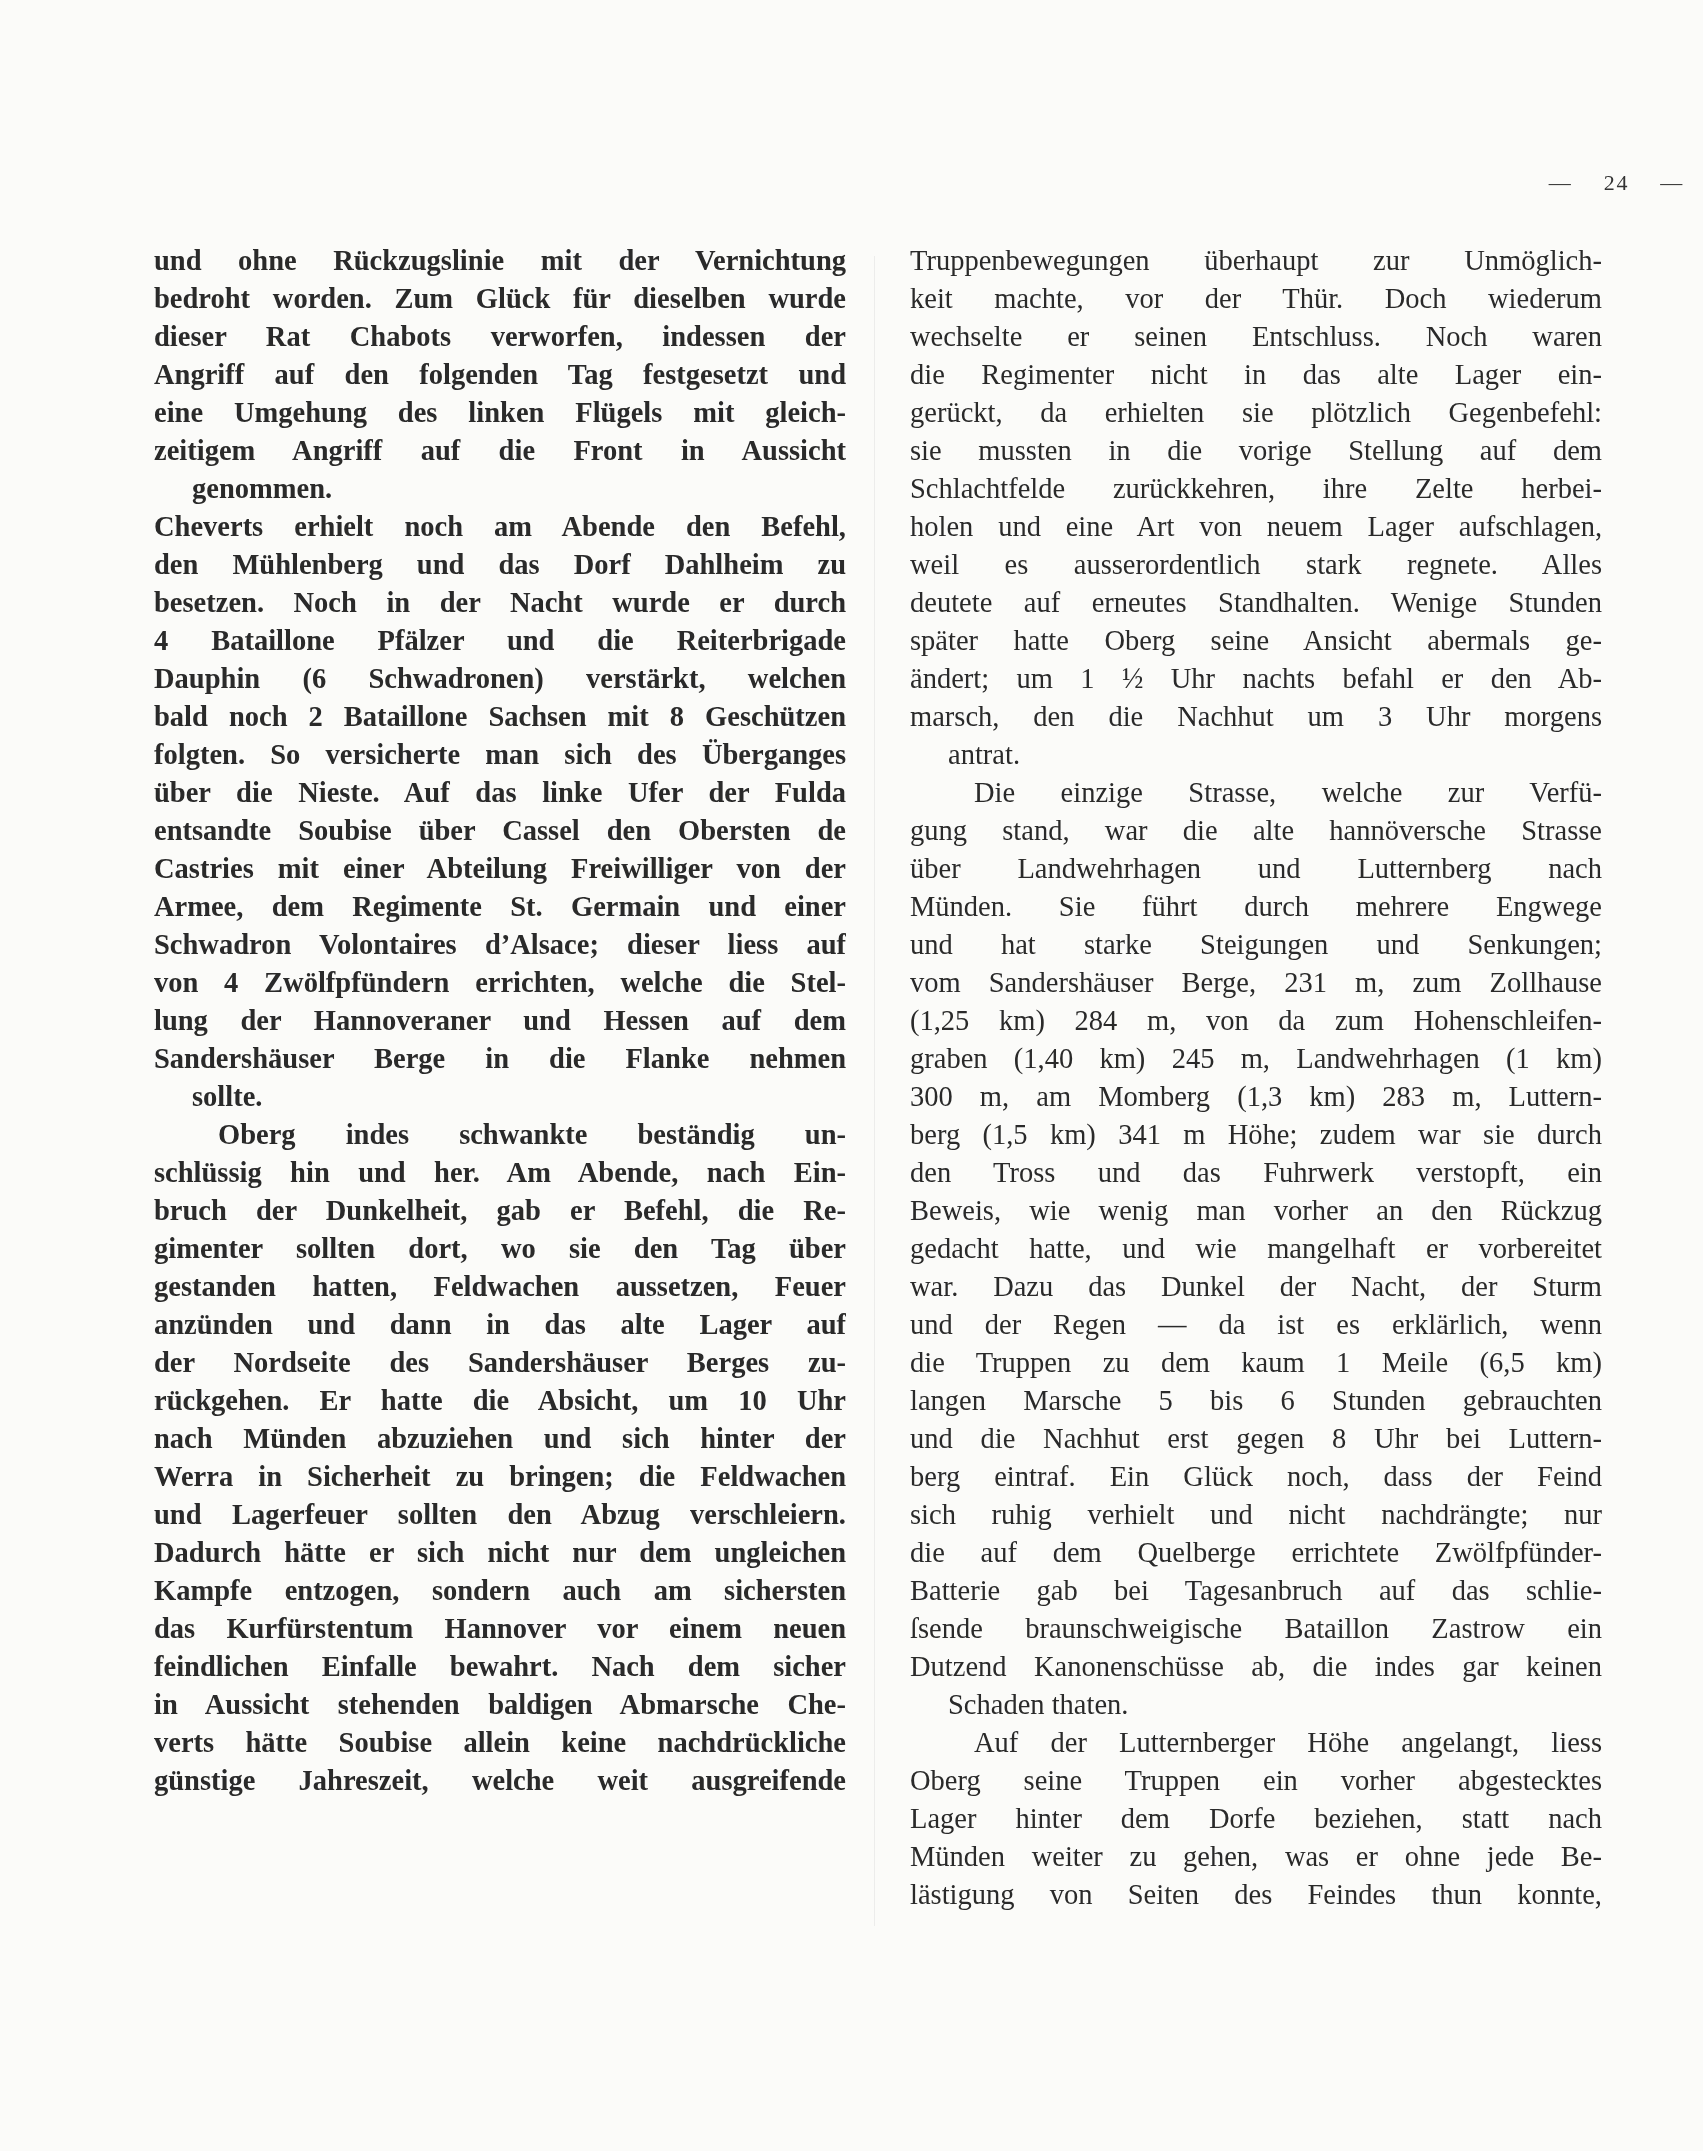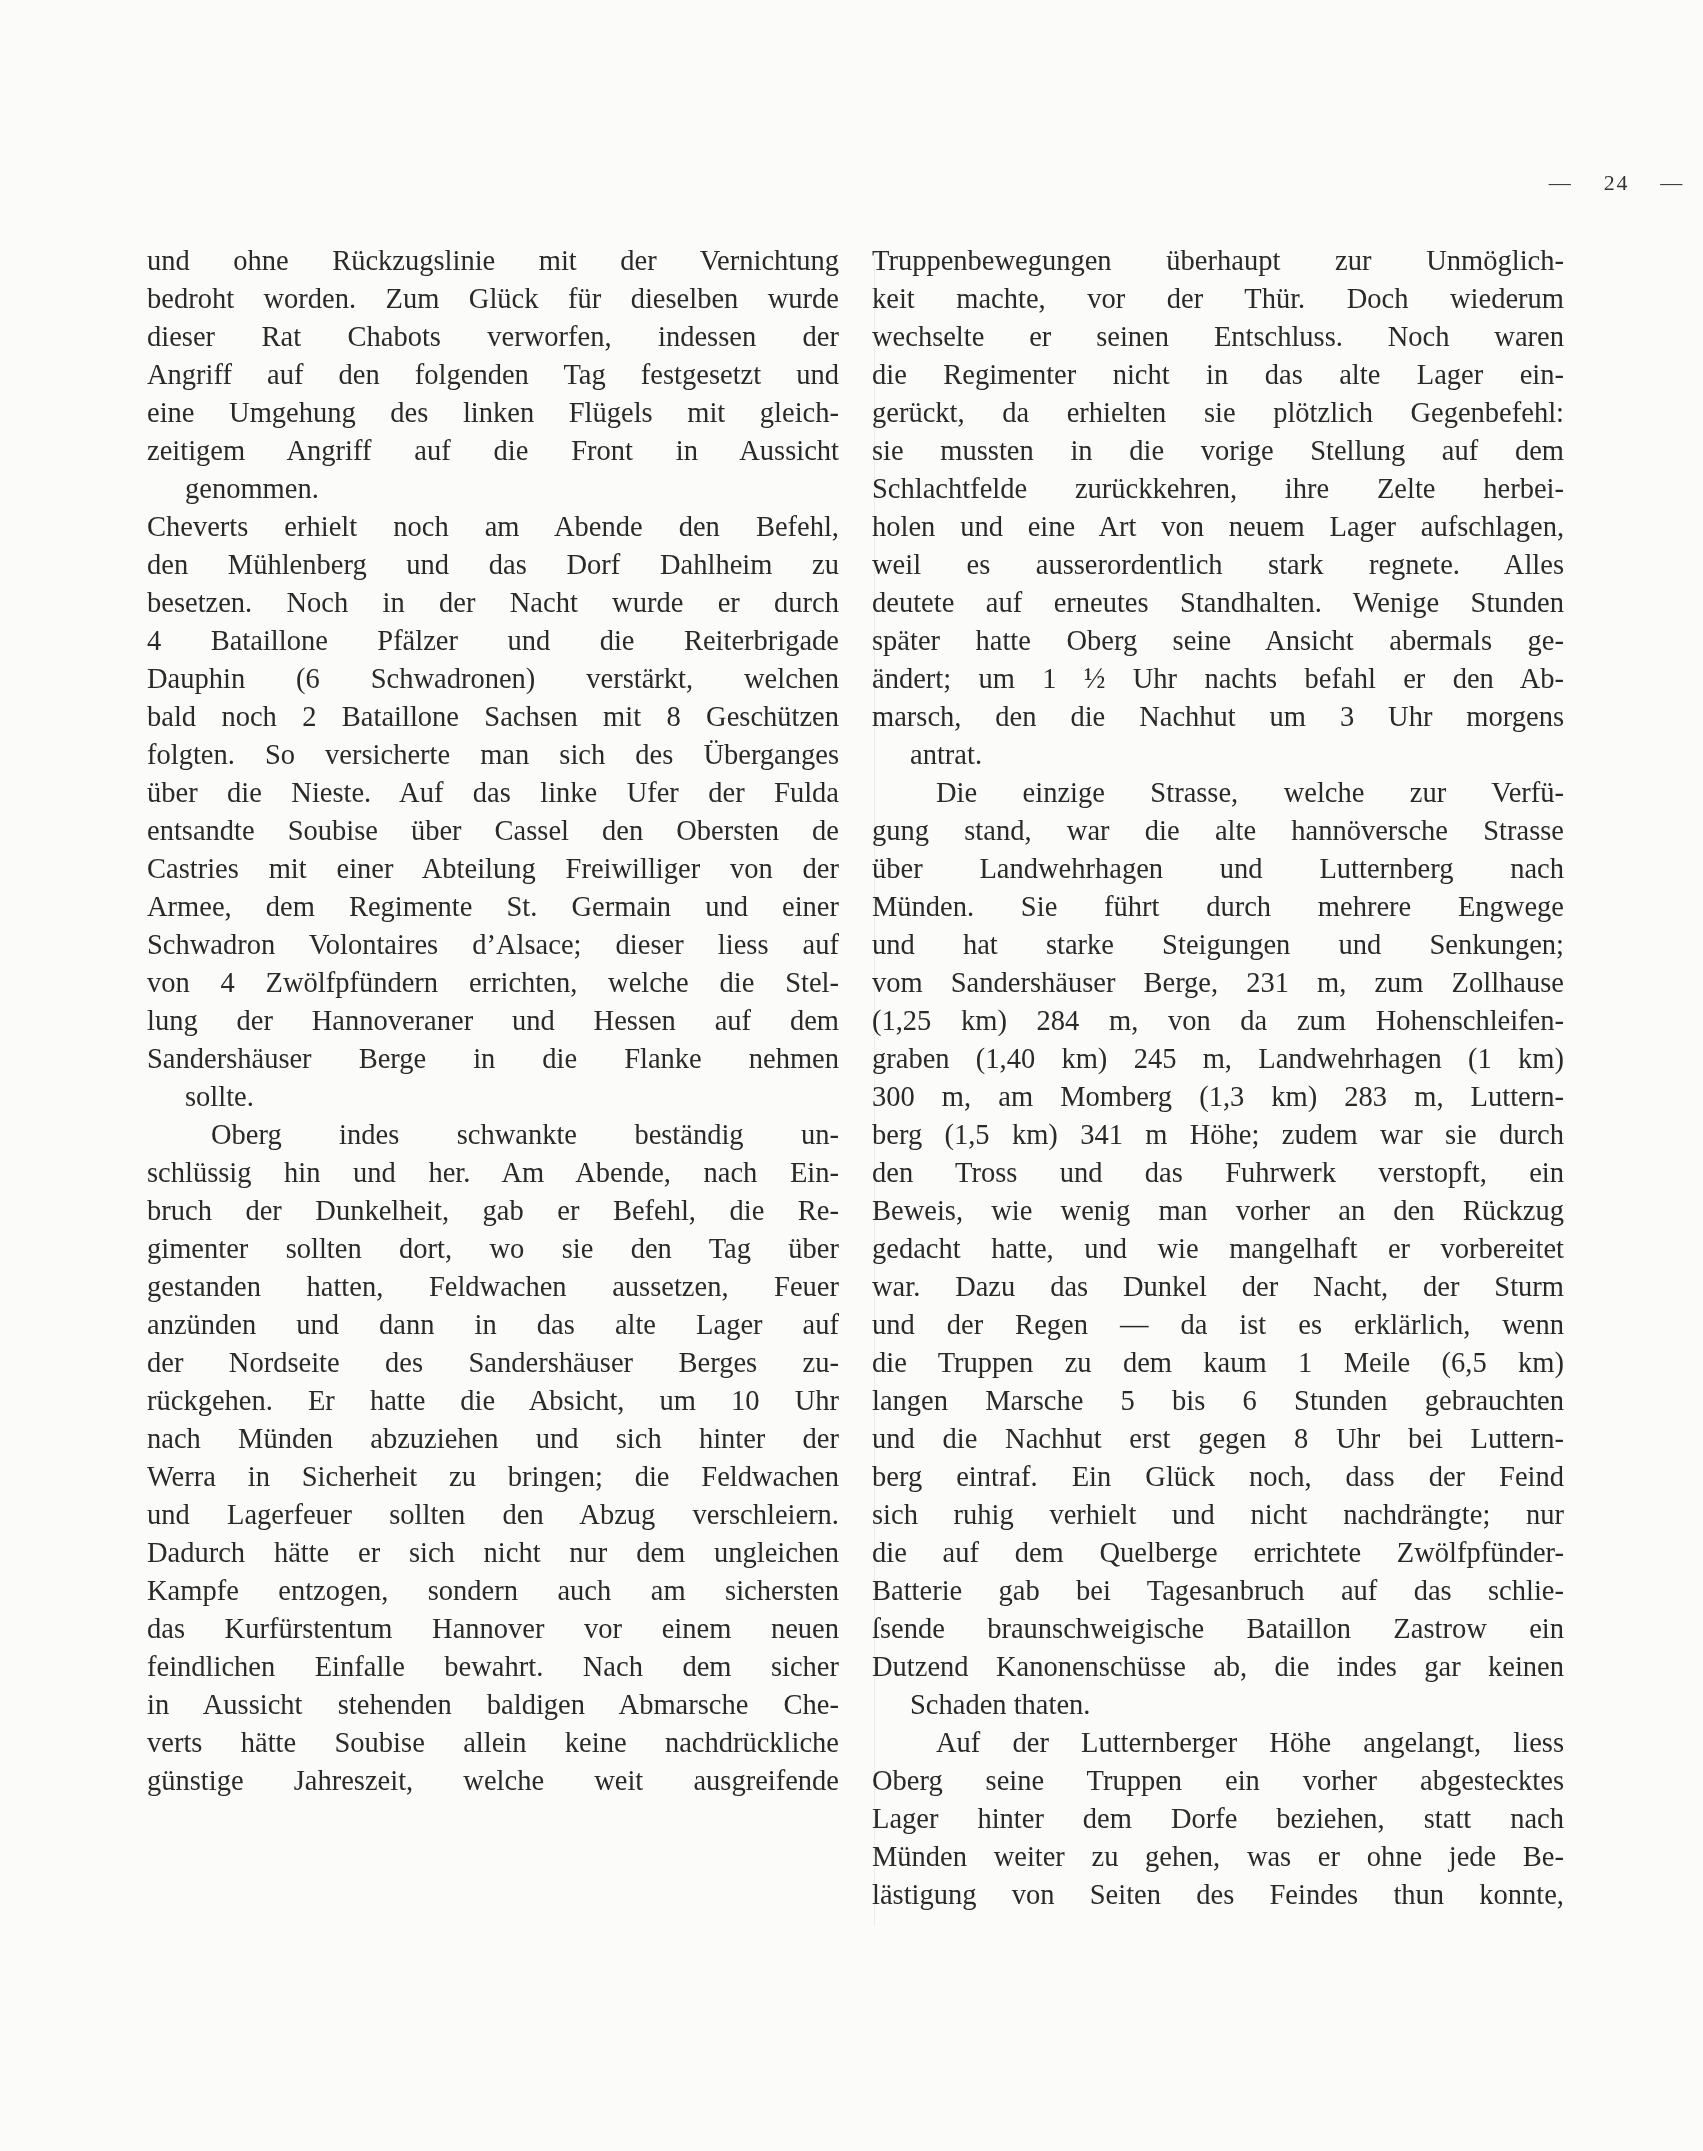--- a/index.html
+++ b/index.html
@@ -22,22 +22,22 @@
   .page-number .dash { display: inline-block; margin: 0 24px; }
   .column {
     position: absolute;
     top: 242px;
     width: 692px;
     font-size: 28.5px;
     line-height: 38px;
     text-align: justify;
     -webkit-hyphens: manual; hyphens: manual;
   }
-  .col-left { left: 147px; }
-  .col-right { left: 872px; }
+  .col-left { left: 154px; font-weight: bold; }
+  .col-right { left: 910px; }
   .line { display: block; text-align: justify; text-align-last: justify; white-space: nowrap; height: 38px; overflow: hidden; }
   .line.last { text-align-last: left; margin-left: 38px; }
   .line.indent { padding-left: 64px; }
   .col-divider {
     position: absolute;
     left: 874px; top: 256px;
     width: 0.9px; height: 1670px;
     background: linear-gradient(#ccc 0 0) no-repeat;
     background-size: 0.9px 100%;
     opacity: 0.35;

